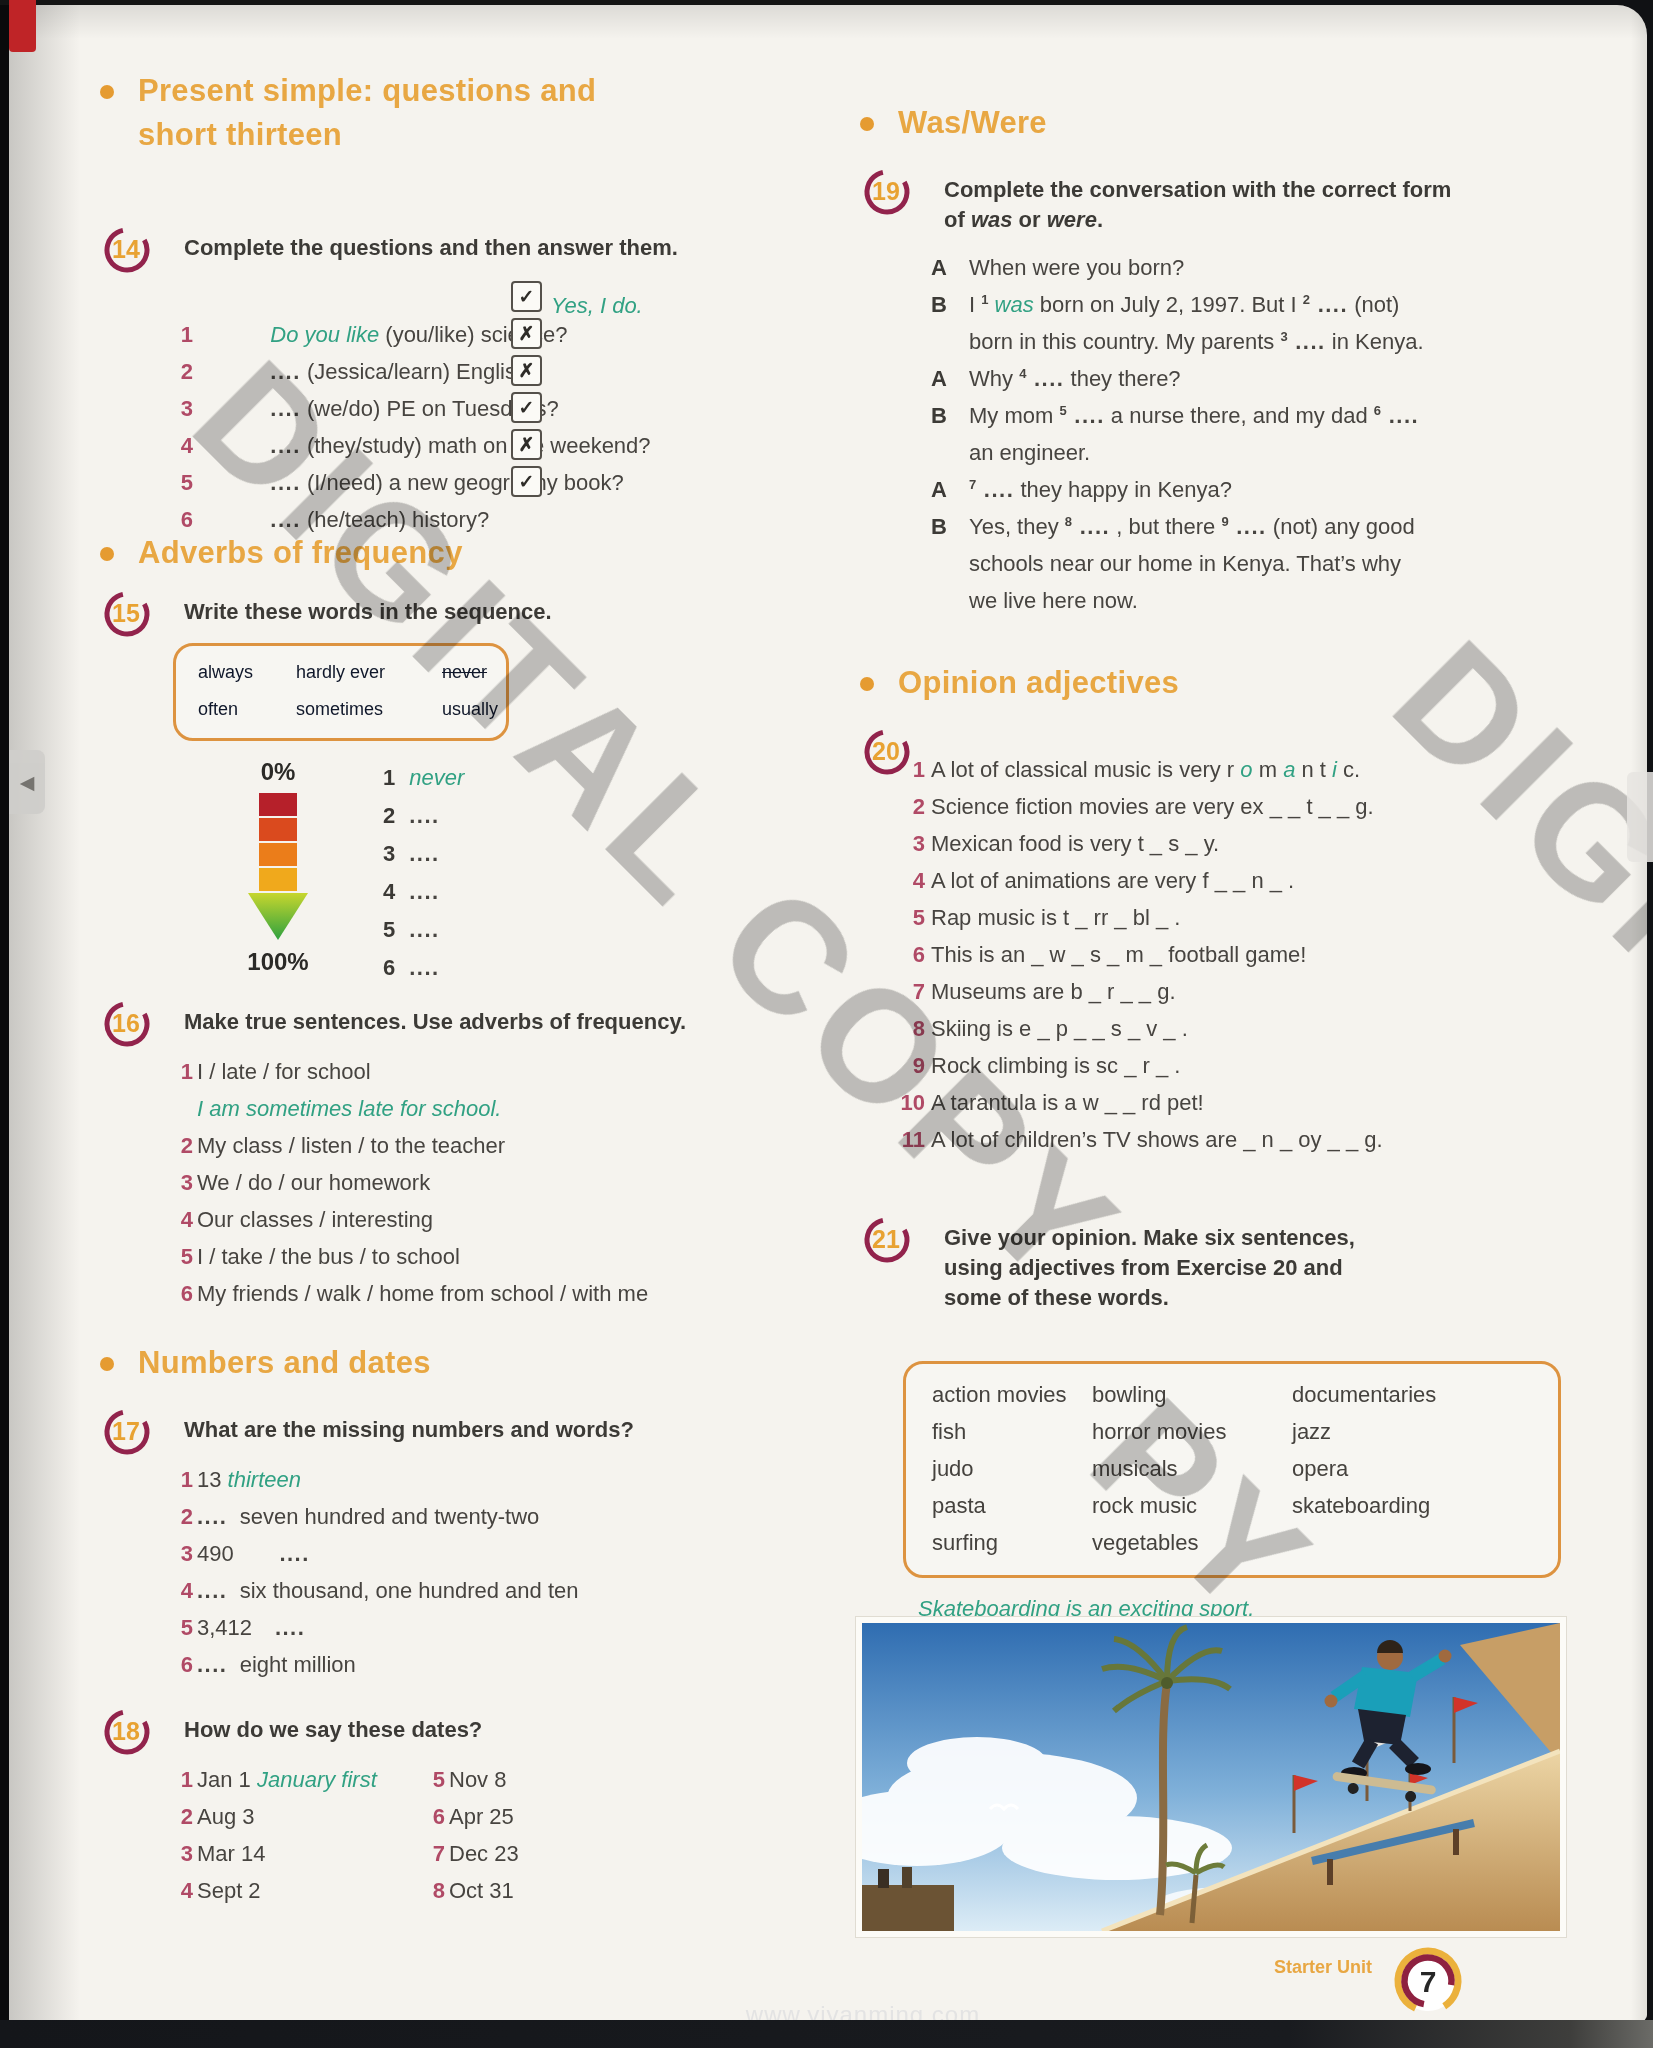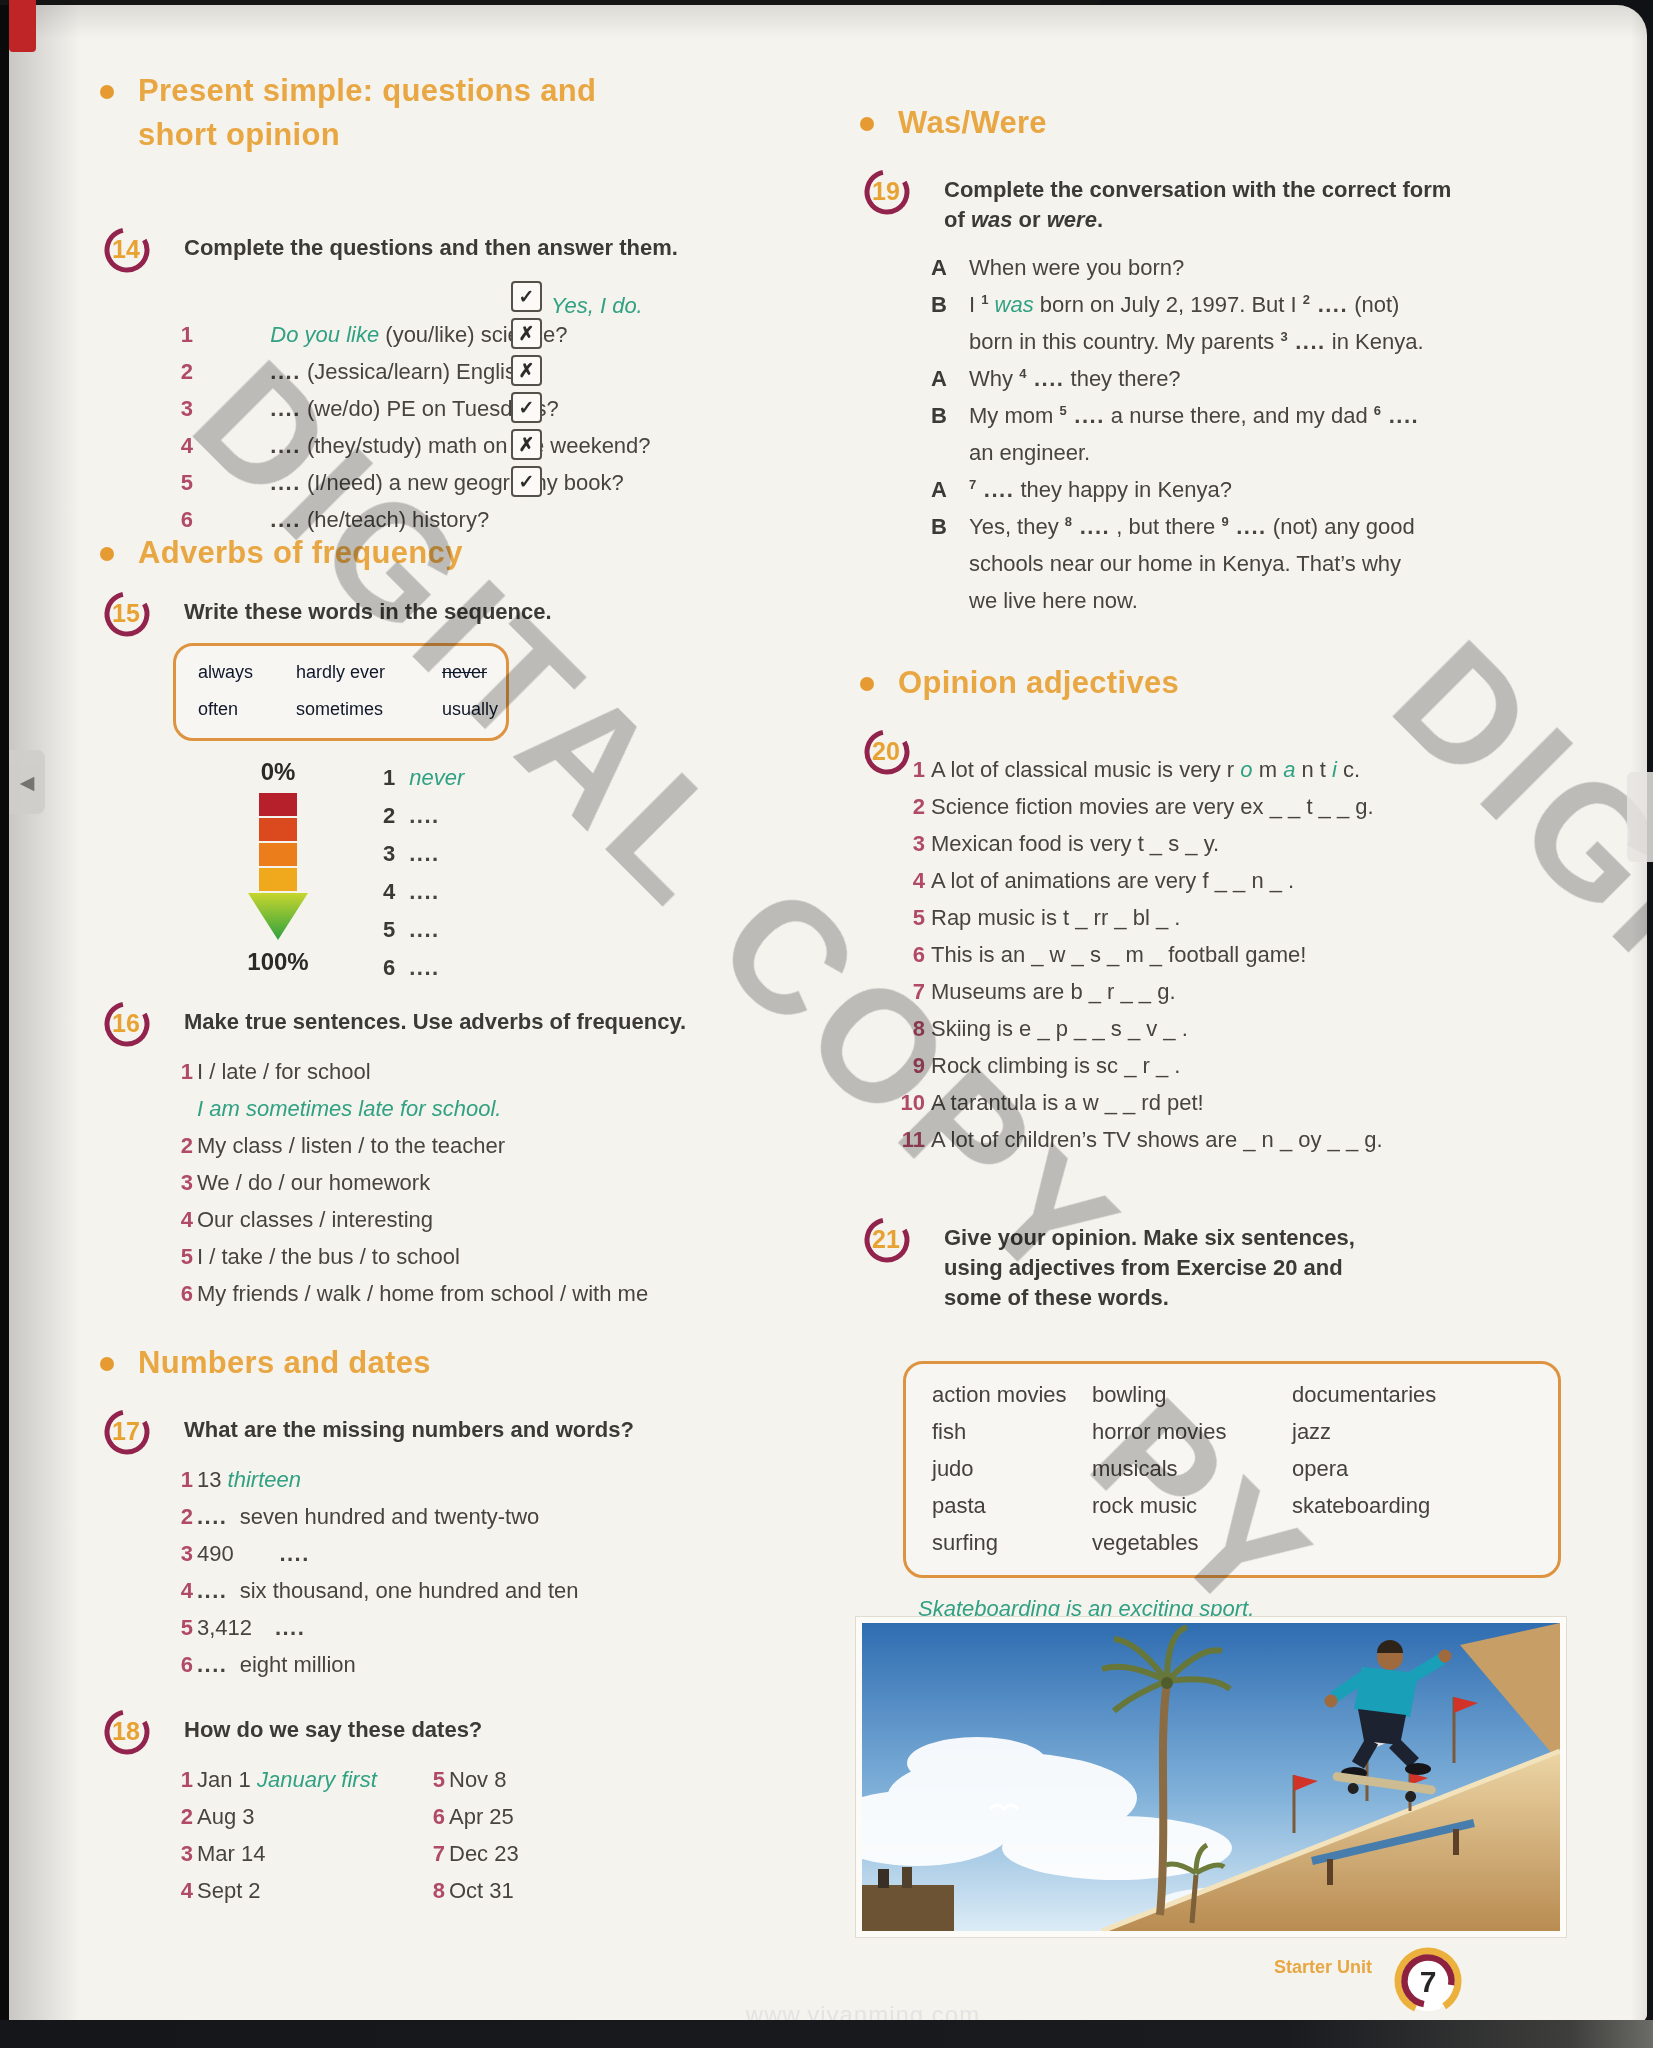--- a/index.html
+++ b/index.html
@@ -105,21 +105,21 @@
 <div class="stage">
   <div class="page">
     <div class="topshade"></div>
     <div class="leftshade"></div>
     <div class="rightshade"></div>
 
     <div class="col col-left">
 
       <h2 class="sec" style="top:64px">
         <span class="dot"></span>
-        <span><div>Present simple: questions and</div><div>short opinion</div></span>
+        <span><div>Present simple: questions and</div><div>short thirteen</div></span>
       </h2>
 
       <section class="ex" style="top:228px">
         <span class="badge"><svg width="54" height="54" viewBox="0 0 54 54">
               <circle cx="27" cy="27" r="20" fill="none" stroke="#92234c" stroke-width="5" stroke-dasharray="100 26" transform="rotate(-30 27 27)"></circle>
               <text x="26" y="35" text-anchor="middle" font-size="25" font-weight="bold" fill="#e8a232" font-family="Liberation Sans, sans-serif">14</text>
             </svg></span>
         <h3 class="extitle">Complete the questions and then answer them.</h3>
         <div class="exbody qa">
           <div class="line">

